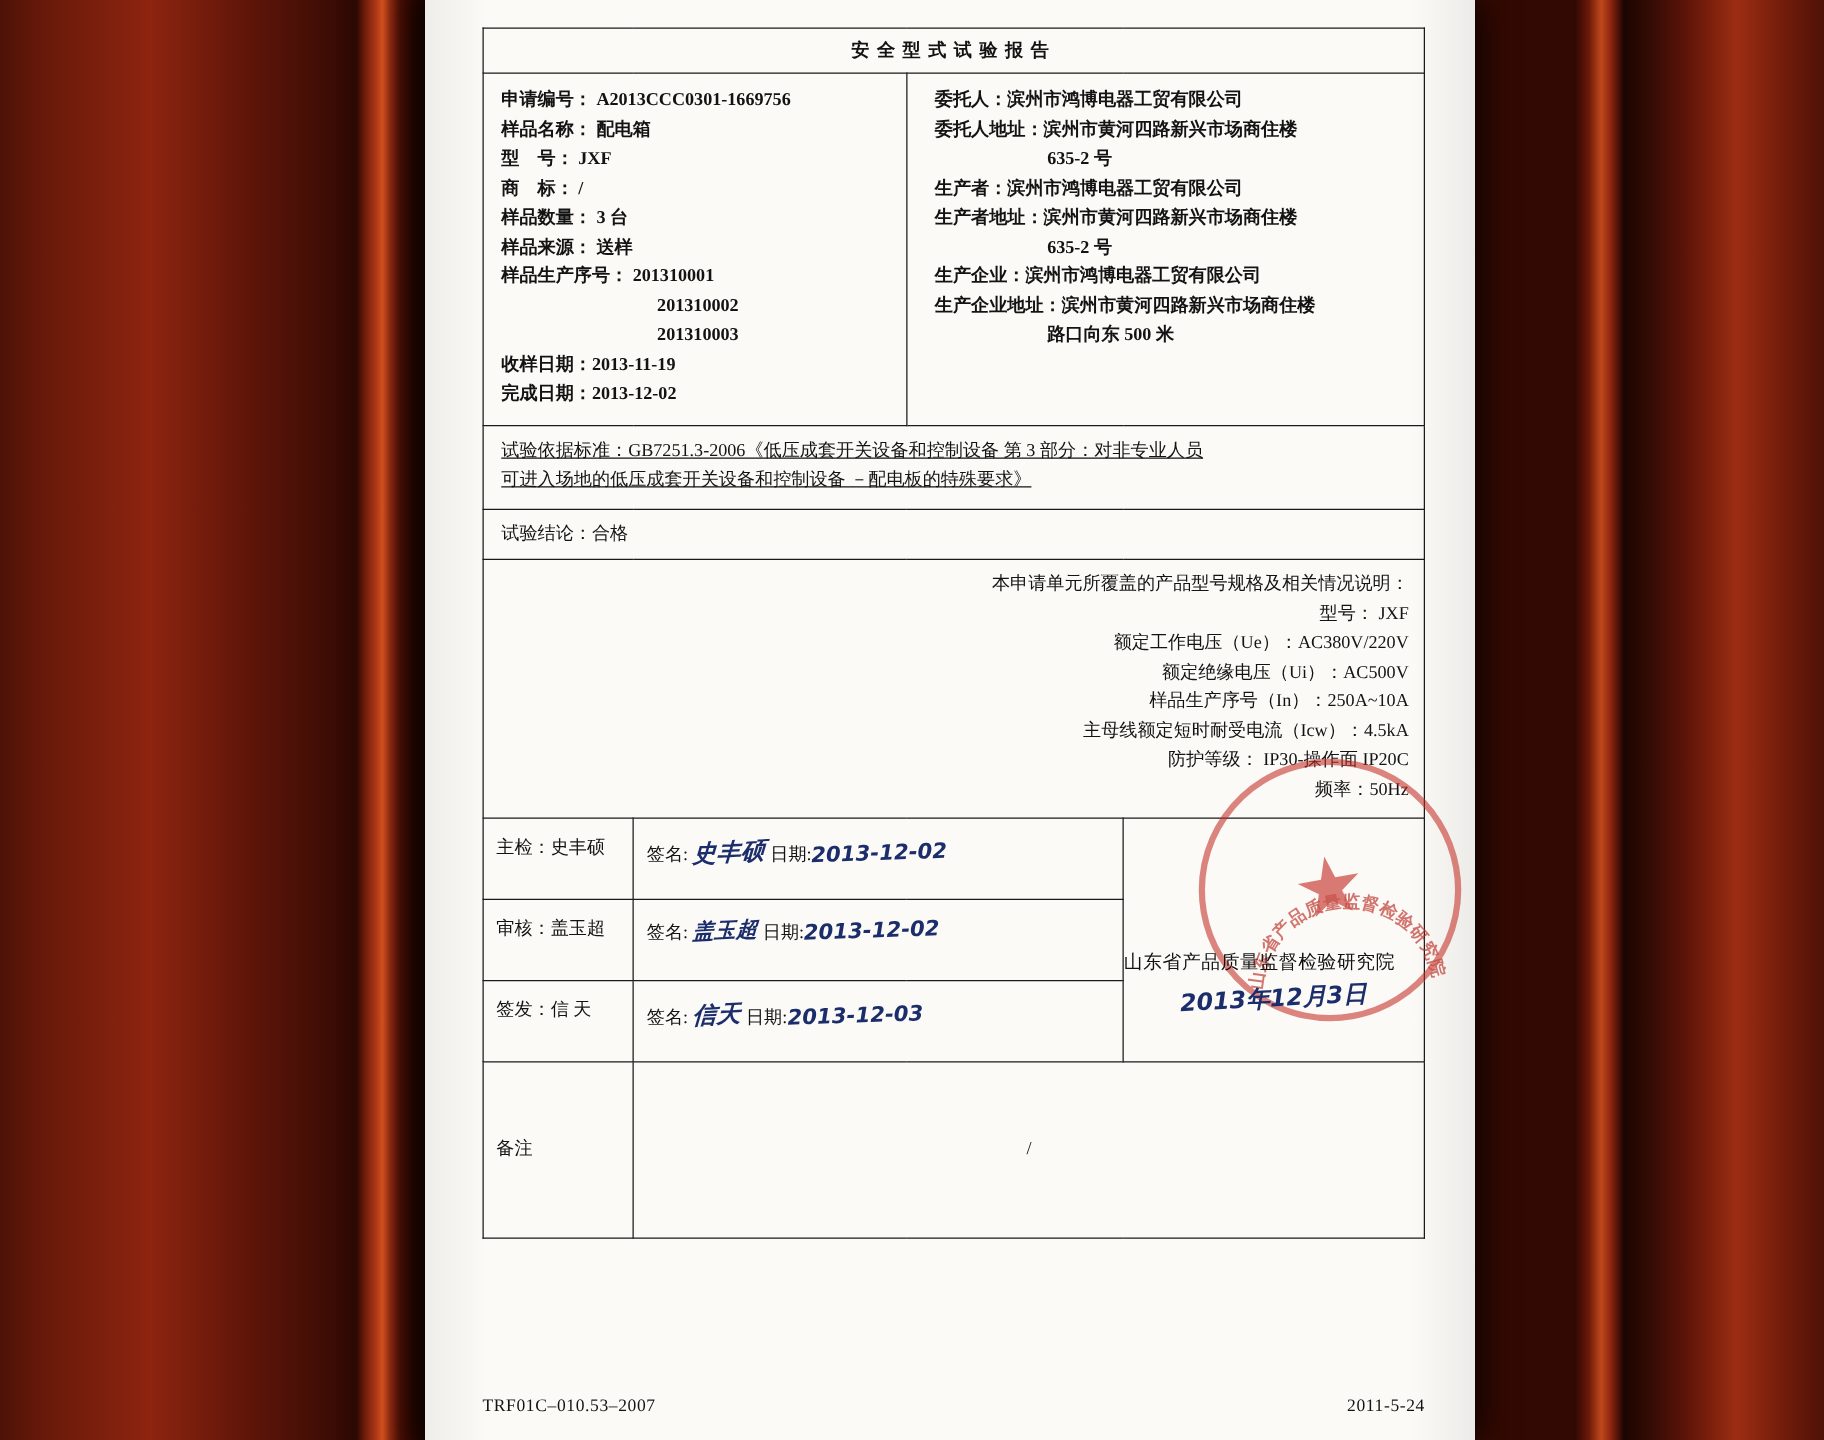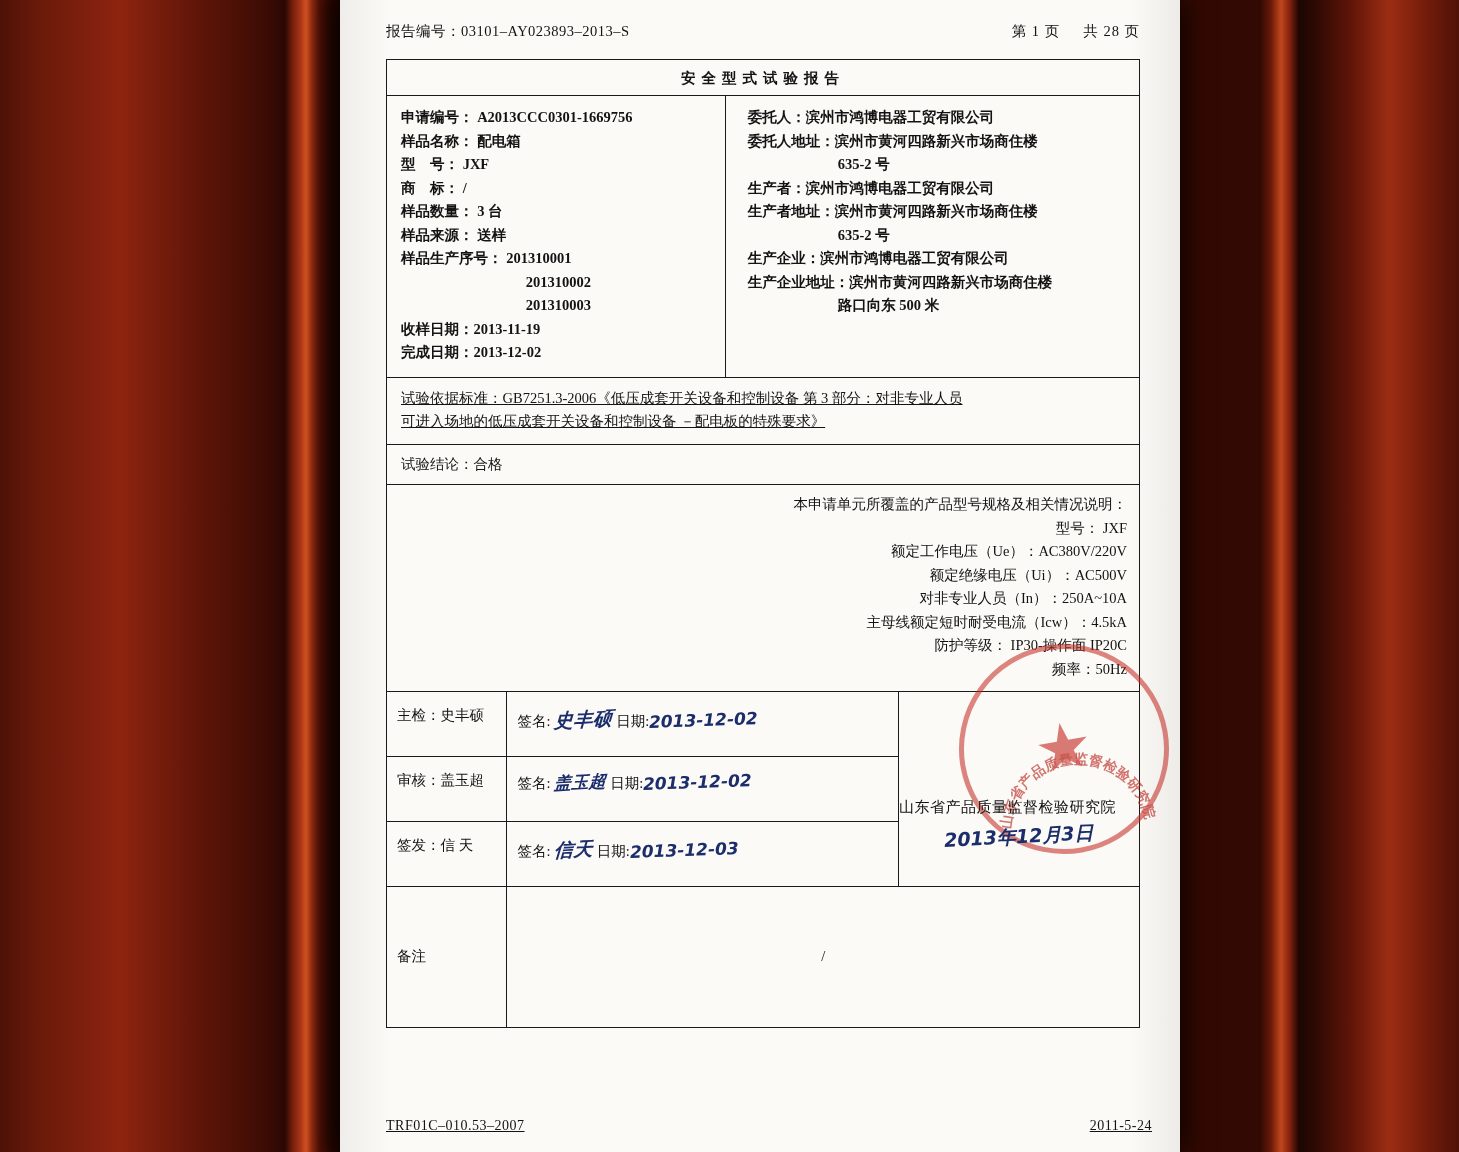--- a/index.html
+++ b/index.html
@@ -198,43 +198,32 @@
   }
 
   .foot-row {
     display: flex;
     justify-content: space-between;
     align-items: baseline;
     font-size: 14px;
     letter-spacing: 0.5px;
     position: absolute;
     left: 46px;
-    right: 28px;
+    right: 40px;
     bottom: 18px;
-    text-decoration: underline;
   }
 </style>
 </head>
 <body>
 
 <div class="photo-bg"></div>
 
 <div class="page">
   <div class="page-inner">
 
-    <div class="head-row">
-      <div>
-        <span>报告编号：</span><span>03101–AY023893–2013–S</span>
-      </div>
-      <div class="pager">
-        <span>第 1 页</span>
-        &nbsp;&nbsp;&nbsp;
-        <span>共 28 页</span>
-      </div>
-    </div>
 
     <table class="doc">
       <colgroup>
         <col style="width:16%">
         <col style="width:29%">
         <col style="width:23%">
         <col style="width:32%">
       </colgroup>
 
       <tbody>
@@ -279,21 +268,21 @@
       <tr>
         <td class="concl-cell" colspan="4">试验结论：合格</td>
       </tr>
 
       <tr>
         <td class="spec-cell" colspan="4">
           <div>本申请单元所覆盖的产品型号规格及相关情况说明：</div>
           <div>型号： JXF</div>
           <div>额定工作电压（Ue）：AC380V/220V</div>
           <div>额定绝缘电压（Ui）：AC500V</div>
-          <div>对非专业人员（In）：250A~10A</div>
+          <div>样品生产序号（In）：250A~10A</div>
           <div>主母线额定短时耐受电流（Icw）：4.5kA</div>
           <div>防护等级： IP30-操作面 IP20C</div>
           <div>频率：50Hz</div>
         </td>
       </tr>
 
       <tr class="sig-row">
         <td class="sig-name">
           <span>主检：</span><span>史丰硕</span>
         </td>

